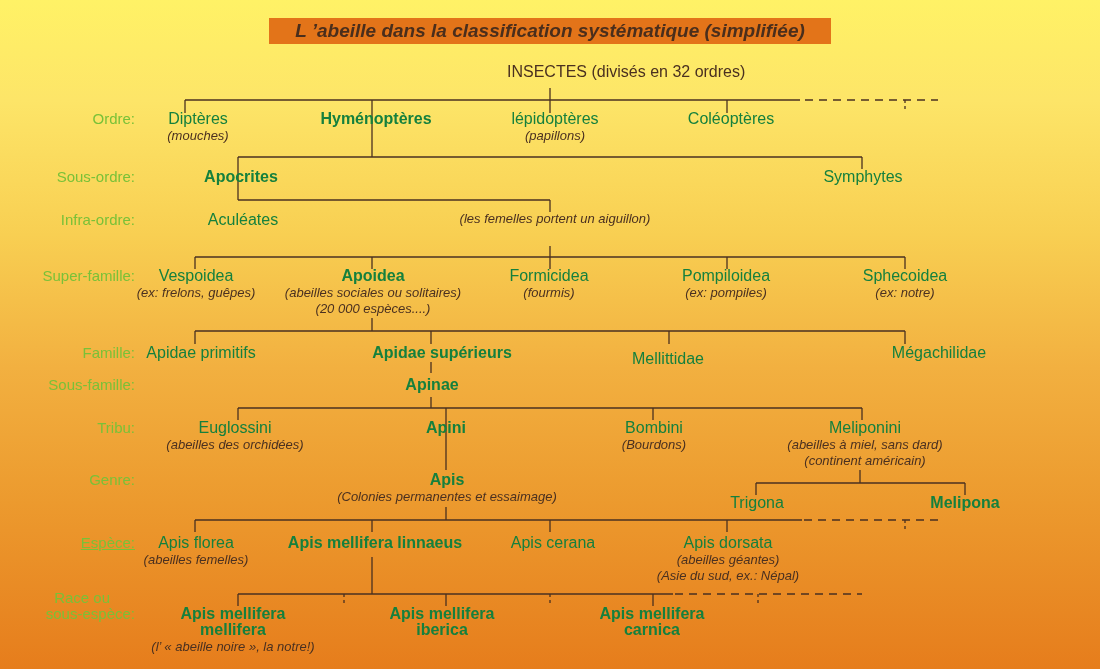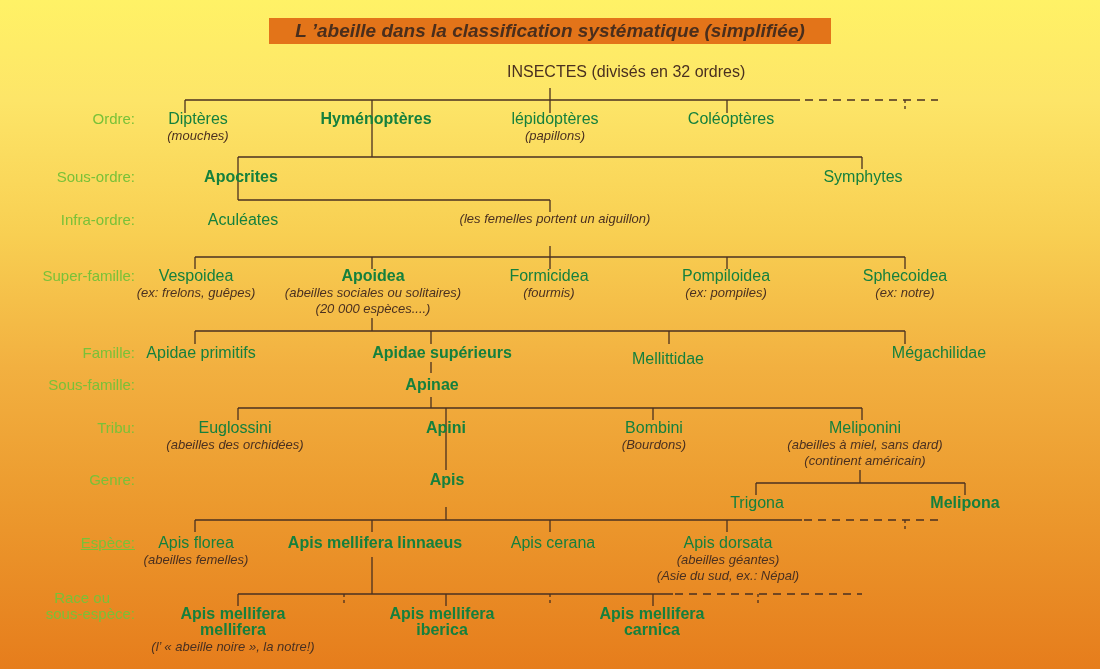--- a/index.html
+++ b/index.html
@@ -201,20 +201,21 @@
   <div class="note">(Bourdons)</div>
 </div>
 <div class="node" style="left:857px; top:419px;margin-left:8px;">
   <div class="name">Meliponini</div>
   <div class="note">(abeilles à miel, sans dard)</div>
   <div class="note">(continent américain)</div>
 </div>
 
 <div class="node" style="left:447px; top:471px;">
   <div class="name b">Apis</div>
+  <div class="note">(Colonies permanentes et essaimage)</div>
 </div>
 <div class="node" style="left:757px; top:494px;">
   <div class="name">Trigona</div>
 </div>
 <div class="node" style="left:965px; top:494px;font-weight:bold;">
   <div class="name">Melipona</div>
 </div>
 
 <div class="node" style="left:196px; top:534px;">
   <div class="name">Apis florea</div>

